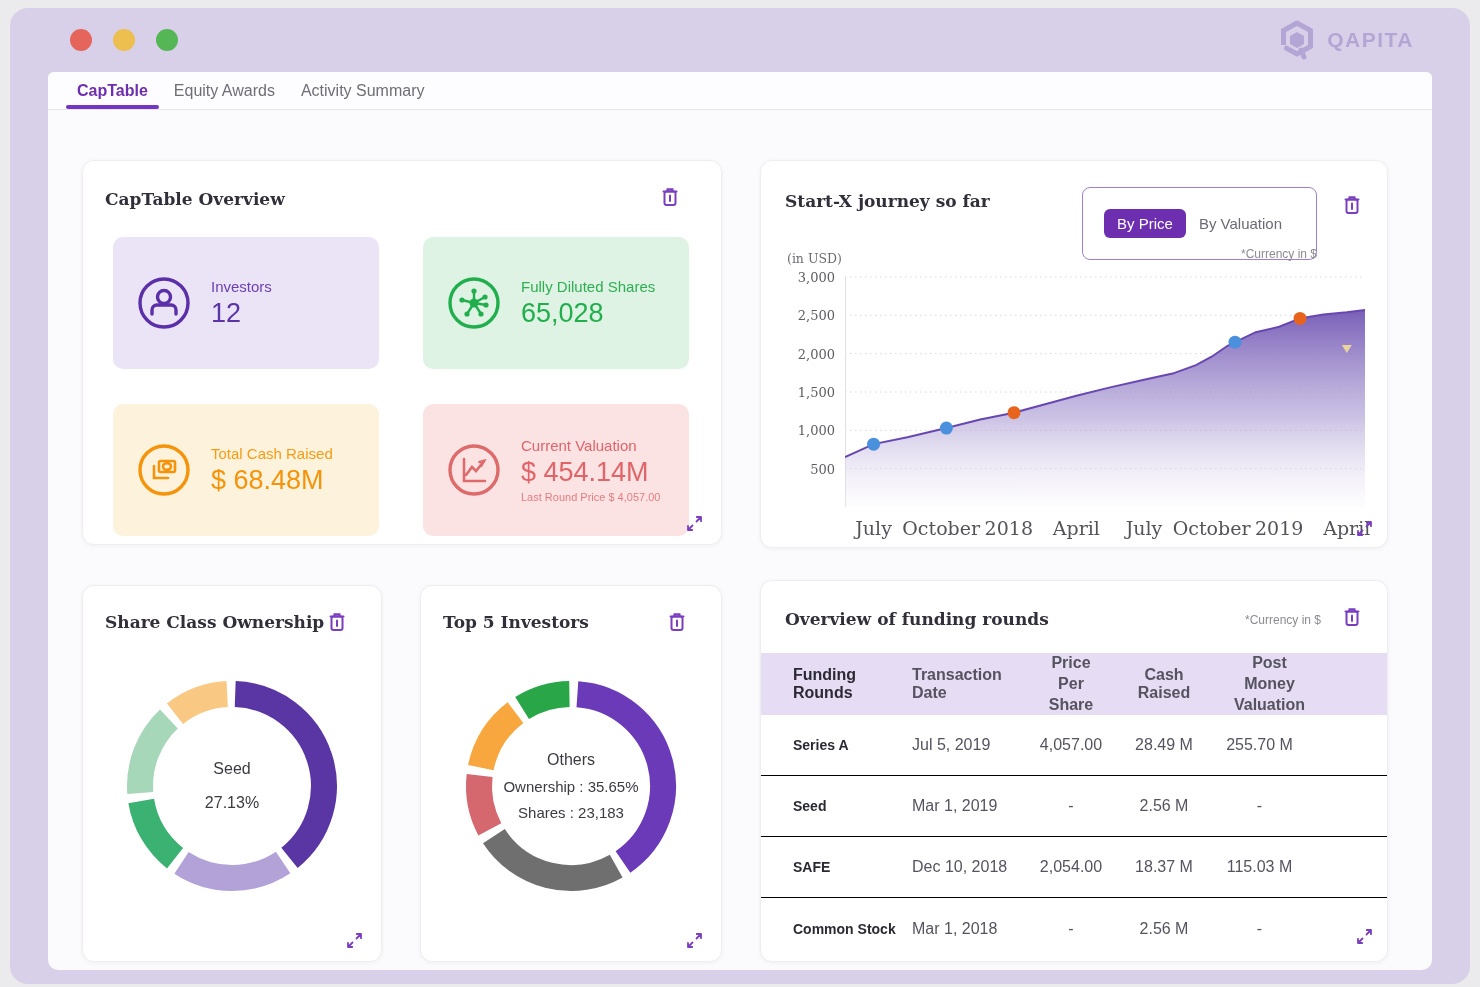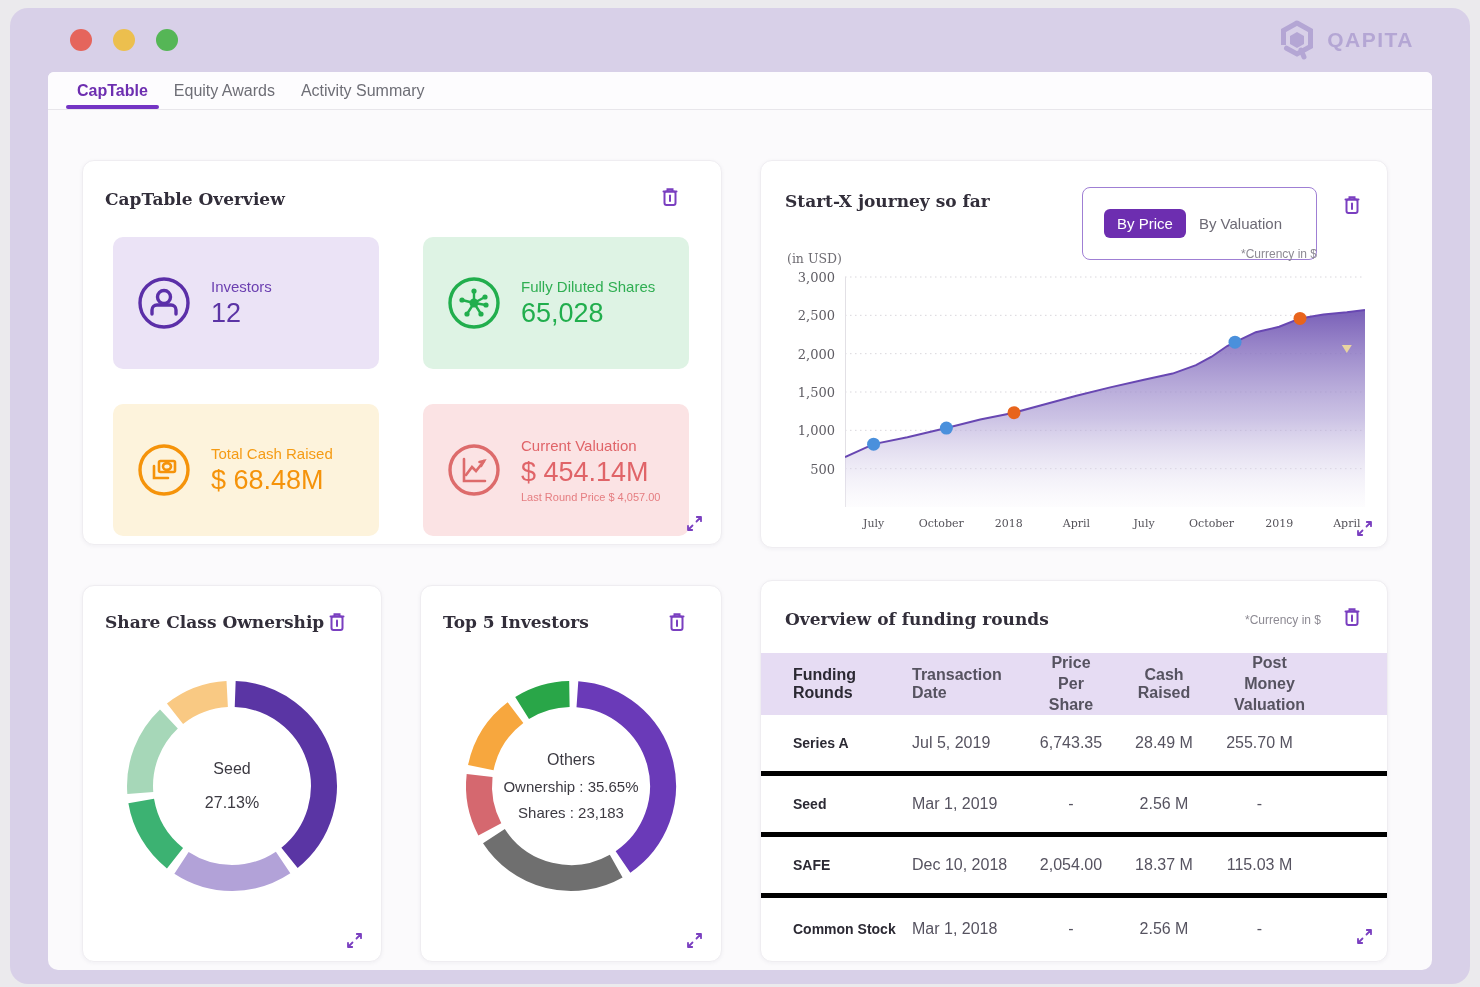--- a/index.html
+++ b/index.html
@@ -60,21 +60,21 @@
   .toggle-opt.selected { background:#6d2eb0; color:#fff; }
   .unit-label { position:absolute; left:26px; top:90px; font-family:"DejaVu Serif", serif;
     font-size:12.5px; color:#6e6c72; }
   .currency-note { font-size:12px; color:#8d8a93; }
   #journey-card .currency-note { position:absolute; right:70px; top:86px; }
   .plot-wrap { position:absolute; left:26px; top:110px; display:flex; }
   .y-axis { position:relative; width:58px; height:238px;
     font-family:"DejaVu Serif", serif; font-size:13px; color:#5f5d64; }
   .y-axis span { position:absolute; right:10px; transform:translateY(-50%); }
   .x-axis { position:relative; height:24px; width:520px; margin-left:58px; margin-top:4px;
-    font-family:"DejaVu Serif", serif; font-size:11px; color:#55535a; }
+    font-family:"DejaVu Serif", serif; font-size:19px; color:#55535a; }
   .x-axis span { position:absolute; transform:translateX(-50%); white-space:nowrap; }
   
   #shareclass-card { width:300px; height:377px; }
   #top5-card { flex:1; height:377px; }
   .donut-card-title { position:absolute; left:22px; top:26px; }
   .donut-card .trash-btn { right:33px; top:24px; }
   .donut-wrap { position:absolute; left:50%; top:200px; transform:translate(-50%,-50%); }
   .donut-center { position:absolute; left:50%; top:50%; transform:translate(-50%,-50%);
     text-align:center; color:#3c3a42; width:170px; }
   .donut-center .c-label { font-size:16px; margin-bottom:8px; }
@@ -89,21 +89,21 @@
   .f-row { display:grid; grid-template-columns:143px 122px 90px 110px 163px;
     align-items:center; min-height:61px; }
   .f-head { background:#e6dcf3; min-height:58px; font-weight:bold; color:#413e49; font-size:14px; }
   .f-cell { font-size:16px; color:#565360; }
   .c1 { padding-left:32px; text-align:left; font-weight:bold; color:#2b2933; }
   .f-head .c1 { font-weight:bold; }
   .c2 { text-align:left; padding-left:8px; }
   .c3 { text-align:center; }
   .c4 { text-align:center; padding-right:14px; }
   .c5 { text-align:center; padding-right:96px; }
-  .f-body .f-row { border-bottom:5px solid #000000; }
+  .f-body .f-row { border-bottom:1px solid #000000; }
   .f-body .f-row:last-child { border-bottom:none; }
   .f-body .c1 { font-size:14px; }
   svg { display:block; }
 </style>
 </head>
 <body>
 
 <div class="window">
 
   <div class="titlebar">
@@ -398,21 +398,21 @@
               <div class="f-cell c1">Funding Rounds</div>
               <div class="f-cell c2">Transaction Date</div>
               <div class="f-cell c3" style="padding:0 12px; line-height:1.3;">Price Per Share</div>
               <div class="f-cell c4">Cash Raised</div>
               <div class="f-cell c5" style="line-height:1.3; padding-right:76px;">Post Money Valuation</div>
             </div>
             <div class="f-body">
               <div class="f-row">
                 <div class="f-cell c1">Series A</div>
                 <div class="f-cell c2">Jul 5, 2019</div>
-                <div class="f-cell c3">6,743.35</div>
+                <div class="f-cell c3">4,057.00</div>
                 <div class="f-cell c4">28.49 M</div>
                 <div class="f-cell c5">255.70 M</div>
               </div>
               <div class="f-row">
                 <div class="f-cell c1">Seed</div>
                 <div class="f-cell c2">Mar 1, 2019</div>
                 <div class="f-cell c3">-</div>
                 <div class="f-cell c4">2.56 M</div>
                 <div class="f-cell c5">-</div>
               </div>

